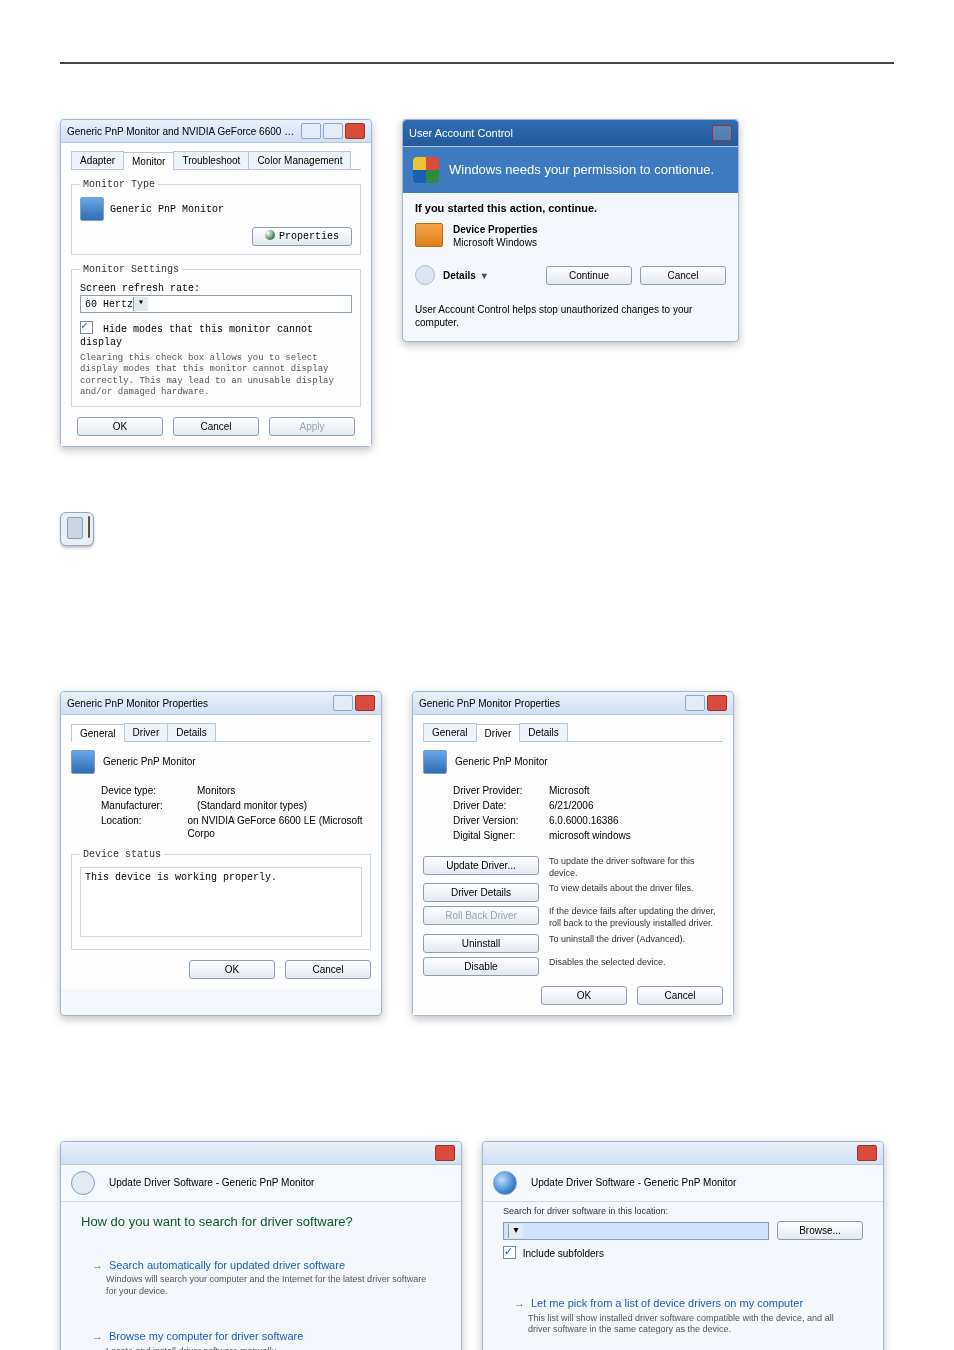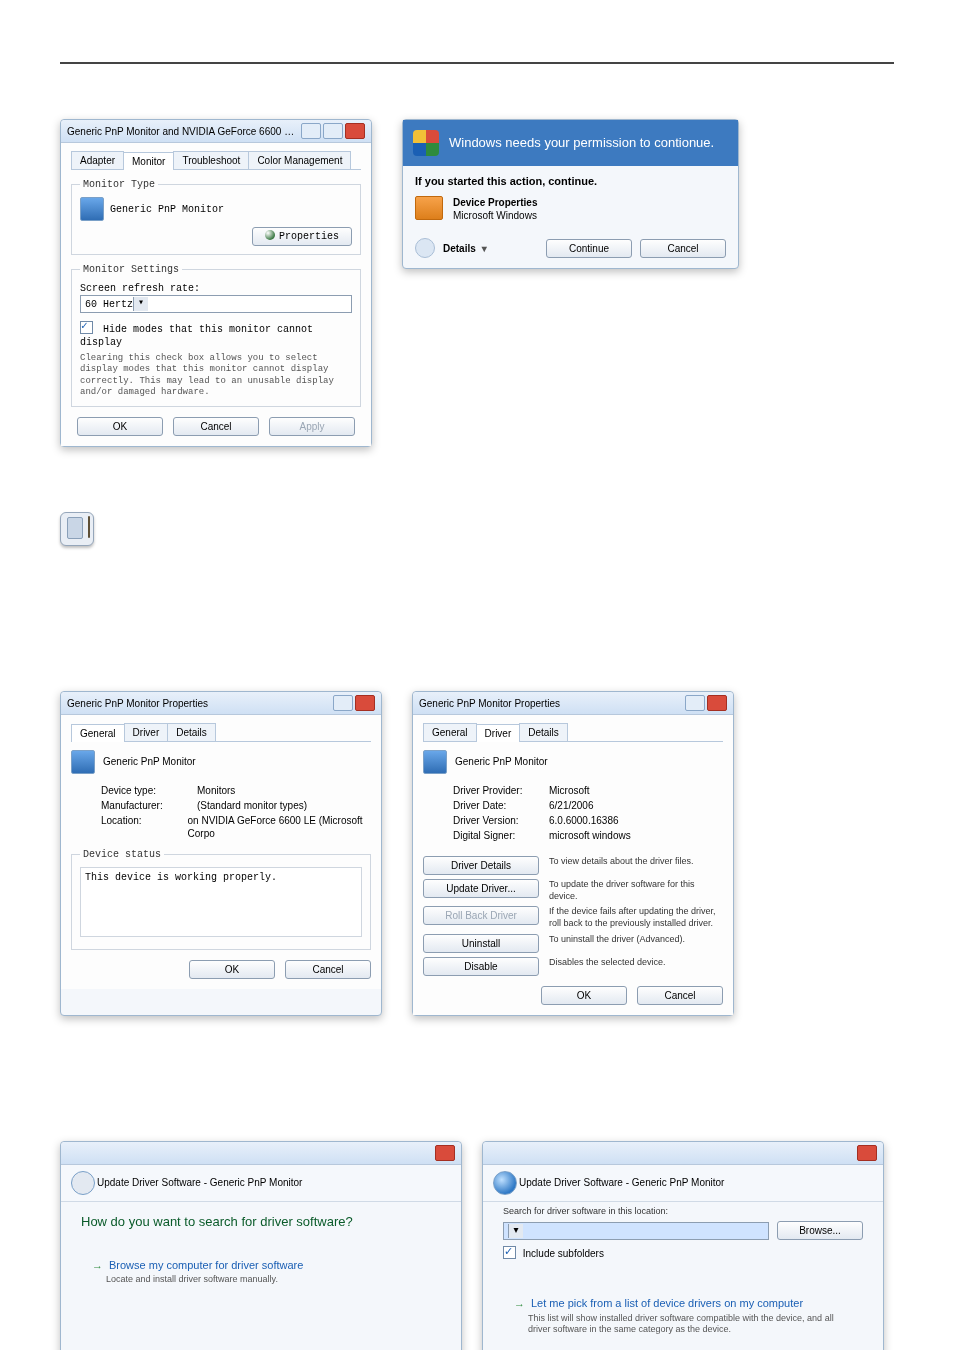--- a/index.html
+++ b/index.html
@@ -57,21 +57,21 @@
   .kv .k{width:90px;}
   #w3 textarea{width:100%;height:70px;border:1px solid #cfd6df;font-size:10px;padding:4px;resize:none;font-family:inherit;box-sizing:border-box;}
   #w4 .drvrow{display:flex;gap:10px;align-items:flex-start;margin:4px 0;}
   #w4 .drvrow .btn{min-width:90px;text-align:center;}
   #w4 .drvrow .desc{flex:1;font-size:9px;color:#333;}
   .btn.disabled{color:#9aa6b4;}
   
   #w5,#w6{width:400px;}
   .wiz .titlebar{background:linear-gradient(#e8f0fa,#cfe0f4);}
   .wiz .wctrl span.close{background:#d94b3b;}
-  .wiz .crumb{font-size:10px;padding:6px 10px;display:flex;align-items:center;gap:2px;border-bottom:1px solid #d0dae6;background:#f5f8fc;}
+  .wiz .crumb{font-size:10px;padding:6px 10px;display:flex;align-items:center;gap:14px;border-bottom:1px solid #d0dae6;background:#f5f8fc;}
   .wiz .crumb .back{width:22px;height:22px;border-radius:50%;background:radial-gradient(circle at 35% 35%,#bfe0ff,#2f79c6 70%);border:1px solid #7aa0c8;}
   .wiz .crumb .back.off{background:#e3e9f1;}
   .wiz .head{font-size:13px;color:#0a5b2a;padding:12px 20px 6px 20px;}
   #w6 .head{color:#1a5fb4;}
   .wiz .opt{margin:10px 18px;padding:10px 12px;border:1px solid transparent;border-radius:3px;}
   .wiz .opt .ot{color:#1a5fb4;font-size:11px;display:flex;align-items:center;gap:6px;}
   .wiz .opt .ot::before{content:"→";color:#2e8b3d;font-weight:bold;}
   .wiz .opt .od{font-size:9px;color:#555;margin-left:14px;margin-top:2px;}
   .wiz .path{margin:4px 20px 4px 20px;}
   .wiz .path .sel{background:#cfe3ff;}
@@ -124,39 +124,46 @@
           </fieldset>
           <div class="btnrow">
             <span class="btn">OK</span>
             <span class="btn">Cancel</span>
             <span class="btn disabled">Apply</span>
           </div>
         </div>
       </div>
 
       <div class="win" id="w2">
+        <div class="titlebar">
+          <span class="t">User Account Control</span>
+          <div class="wctrl">
+              <span class="close"></span>
+            </div>
+        </div>
         <div class="bar">
           <div class="shield"></div>
           <div>Windows needs your permission to contionue.</div>
         </div>
         <div class="sub">If you started this action, continue.</div>
         <div class="row2">
           <div class="dpicon"></div>
           <div>
             <div style="font-weight:600;">Device Properties</div>
             <div>Microsoft Windows</div>
           </div>
         </div>
         <div class="det">
           <span class="dicn"></span>
           <span class="chevd" style="font-weight:600;">Details</span>
           <span style="flex:1"></span>
           <span class="btn">Continue</span>
           <span class="btn">Cancel</span>
         </div>
+        <div class="foot">User Account Control helps stop unauthorized changes to your computer.</div>
       </div>
     </div>
 
     <div class="row tight">
       <div class="tablet"></div>
     </div>
 
     <div style="height:110px;"></div>
 
     <div class="row">
@@ -224,26 +231,26 @@
           <div class="kv">
               <span class="k">Driver Version:</span>
               <span>6.0.6000.16386</span>
             </div>
           <div class="kv">
               <span class="k">Digital Signer:</span>
               <span>microsoft windows</span>
             </div>
           <div style="height:8px;"></div>
           <div class="drvrow">
+              <span class="btn">Update Driver...</span>
+              <span class="desc">To update the driver software for this device.</span>
+            </div>
+          <div class="drvrow">
               <span class="btn">Driver Details</span>
               <span class="desc">To view details about the driver files.</span>
-            </div>
-          <div class="drvrow">
-              <span class="btn">Update Driver...</span>
-              <span class="desc">To update the driver software for this device.</span>
             </div>
           <div class="drvrow">
               <span class="btn disabled">Roll Back Driver</span>
               <span class="desc">If the device fails after updating the driver, roll back to the previously installed driver.</span>
             </div>
           <div class="drvrow">
               <span class="btn">Uninstall</span>
               <span class="desc">To uninstall the driver (Advanced).</span>
             </div>
           <div class="drvrow">
@@ -266,20 +273,24 @@
             <span style="flex:1"></span>
             <div class="wctrl">
               <span class="close"></span>
             </div>
           </div>
         <div class="crumb">
           <span class="back off"></span>
           <span>Update Driver Software - Generic PnP Monitor</span>
         </div>
         <div class="head">How do you want to search for driver software?</div>
+        <div class="opt">
+          <div class="ot">Search automatically for updated driver software</div>
+          <div class="od">Windows will search your computer and the Internet for the latest driver software for your device.</div>
+        </div>
         <div class="opt">
           <div class="ot">Browse my computer for driver software</div>
           <div class="od">Locate and install driver software manually.</div>
         </div>
 
       </div>
 
       <div class="win wiz" id="w6">
         <div class="titlebar">
             <span style="flex:1"></span>

